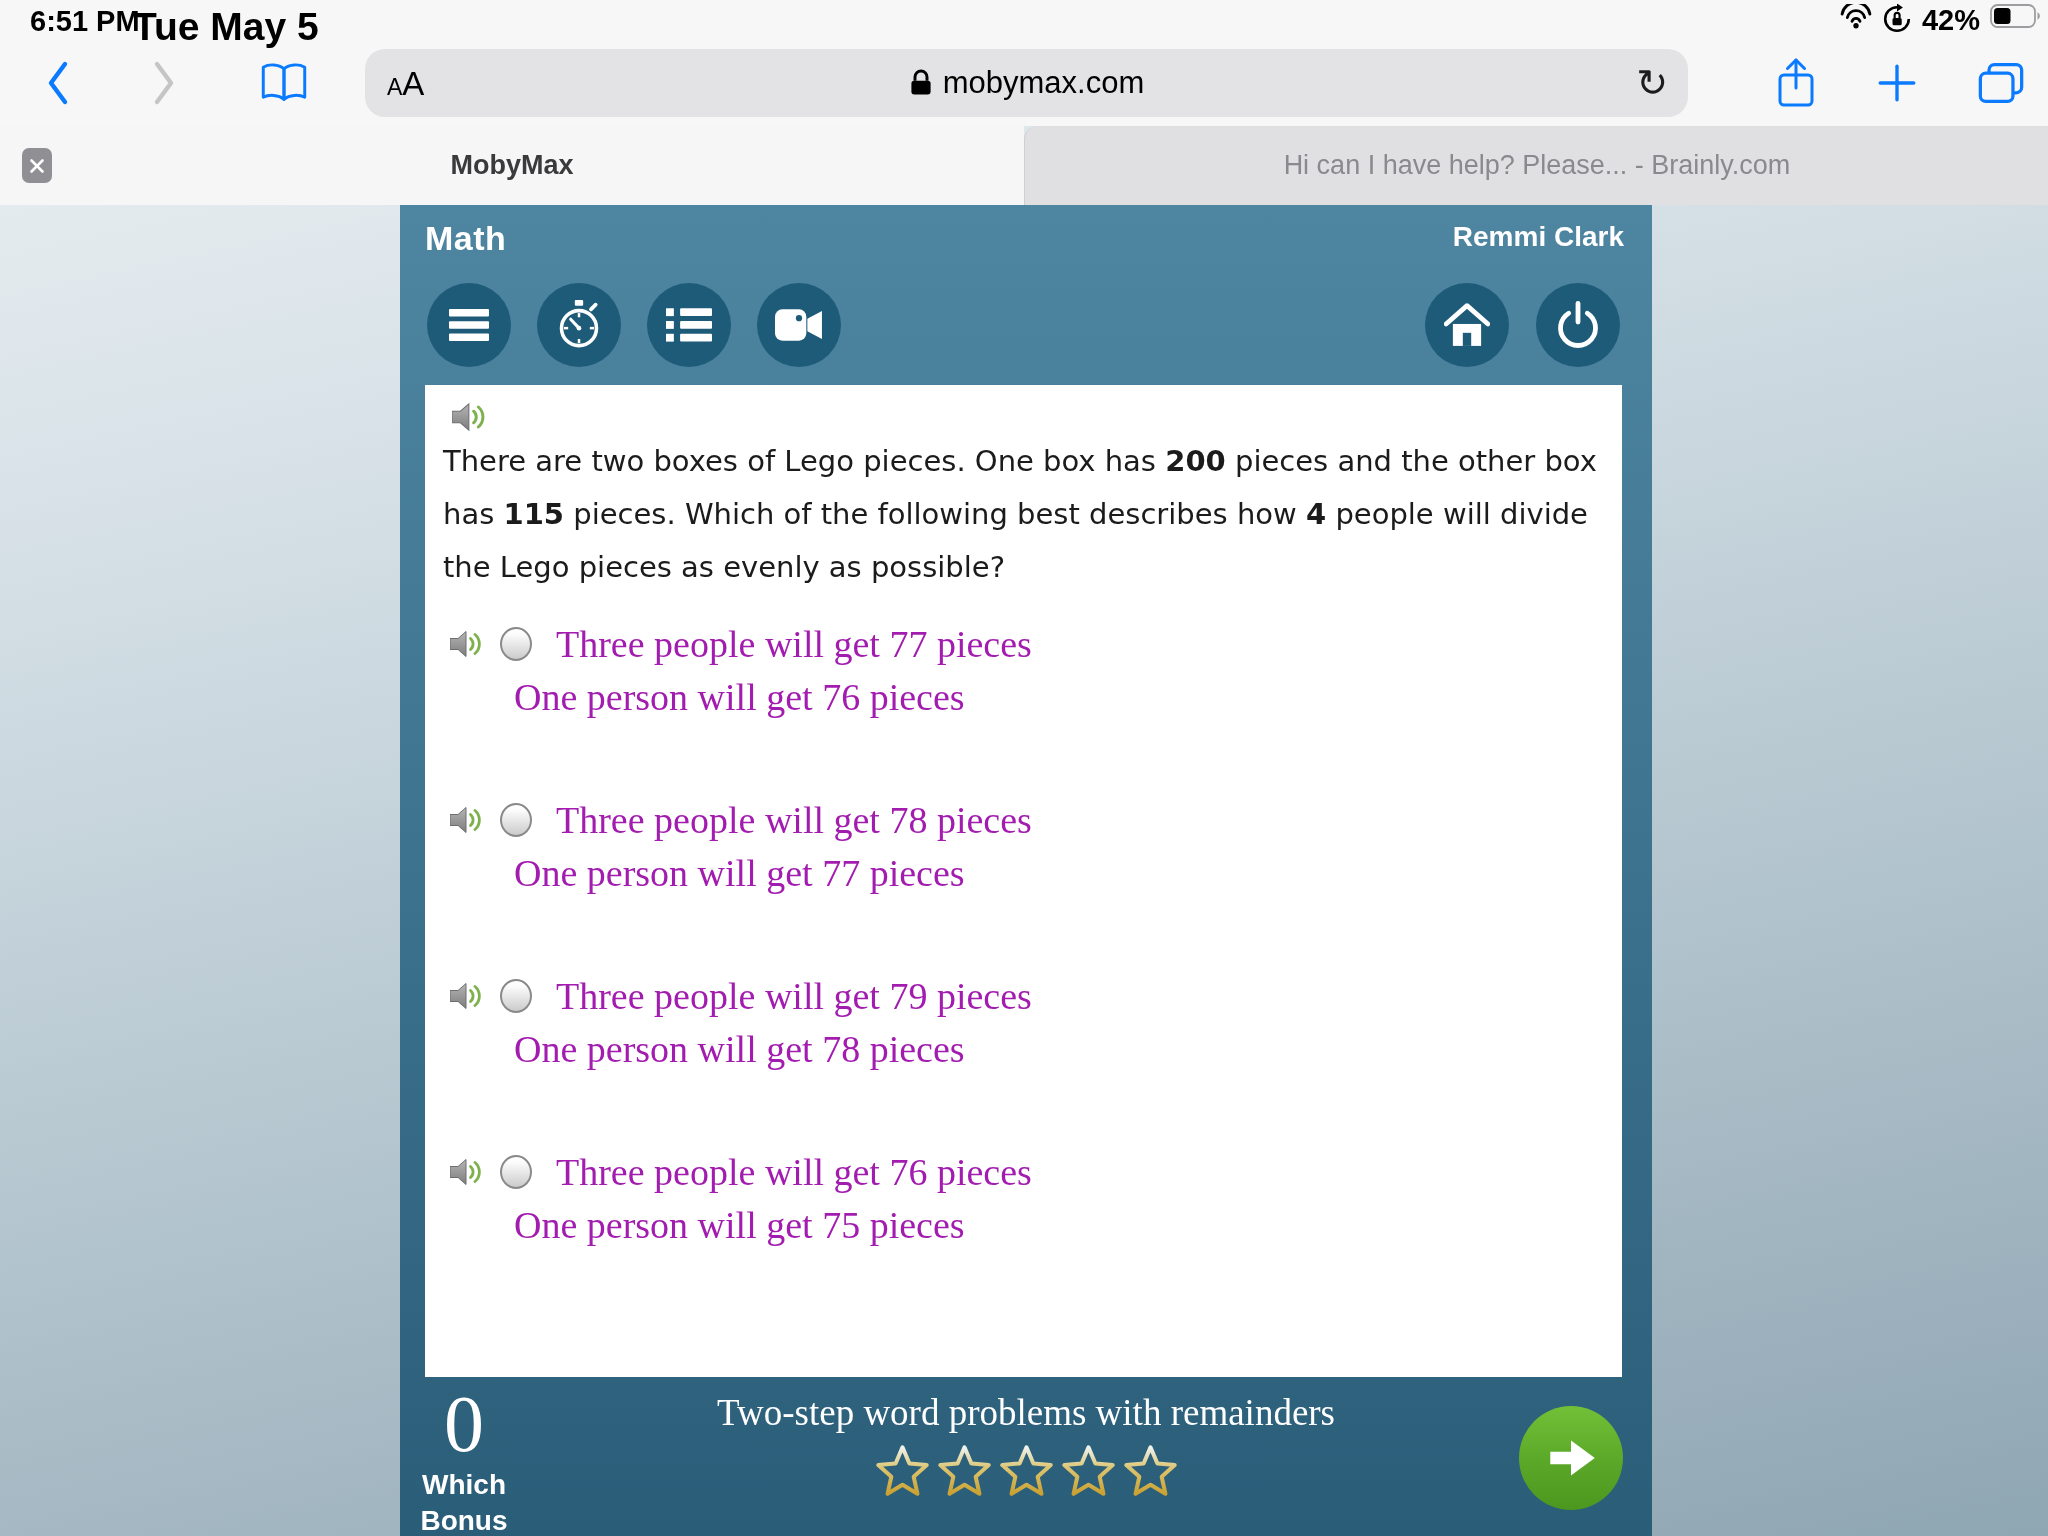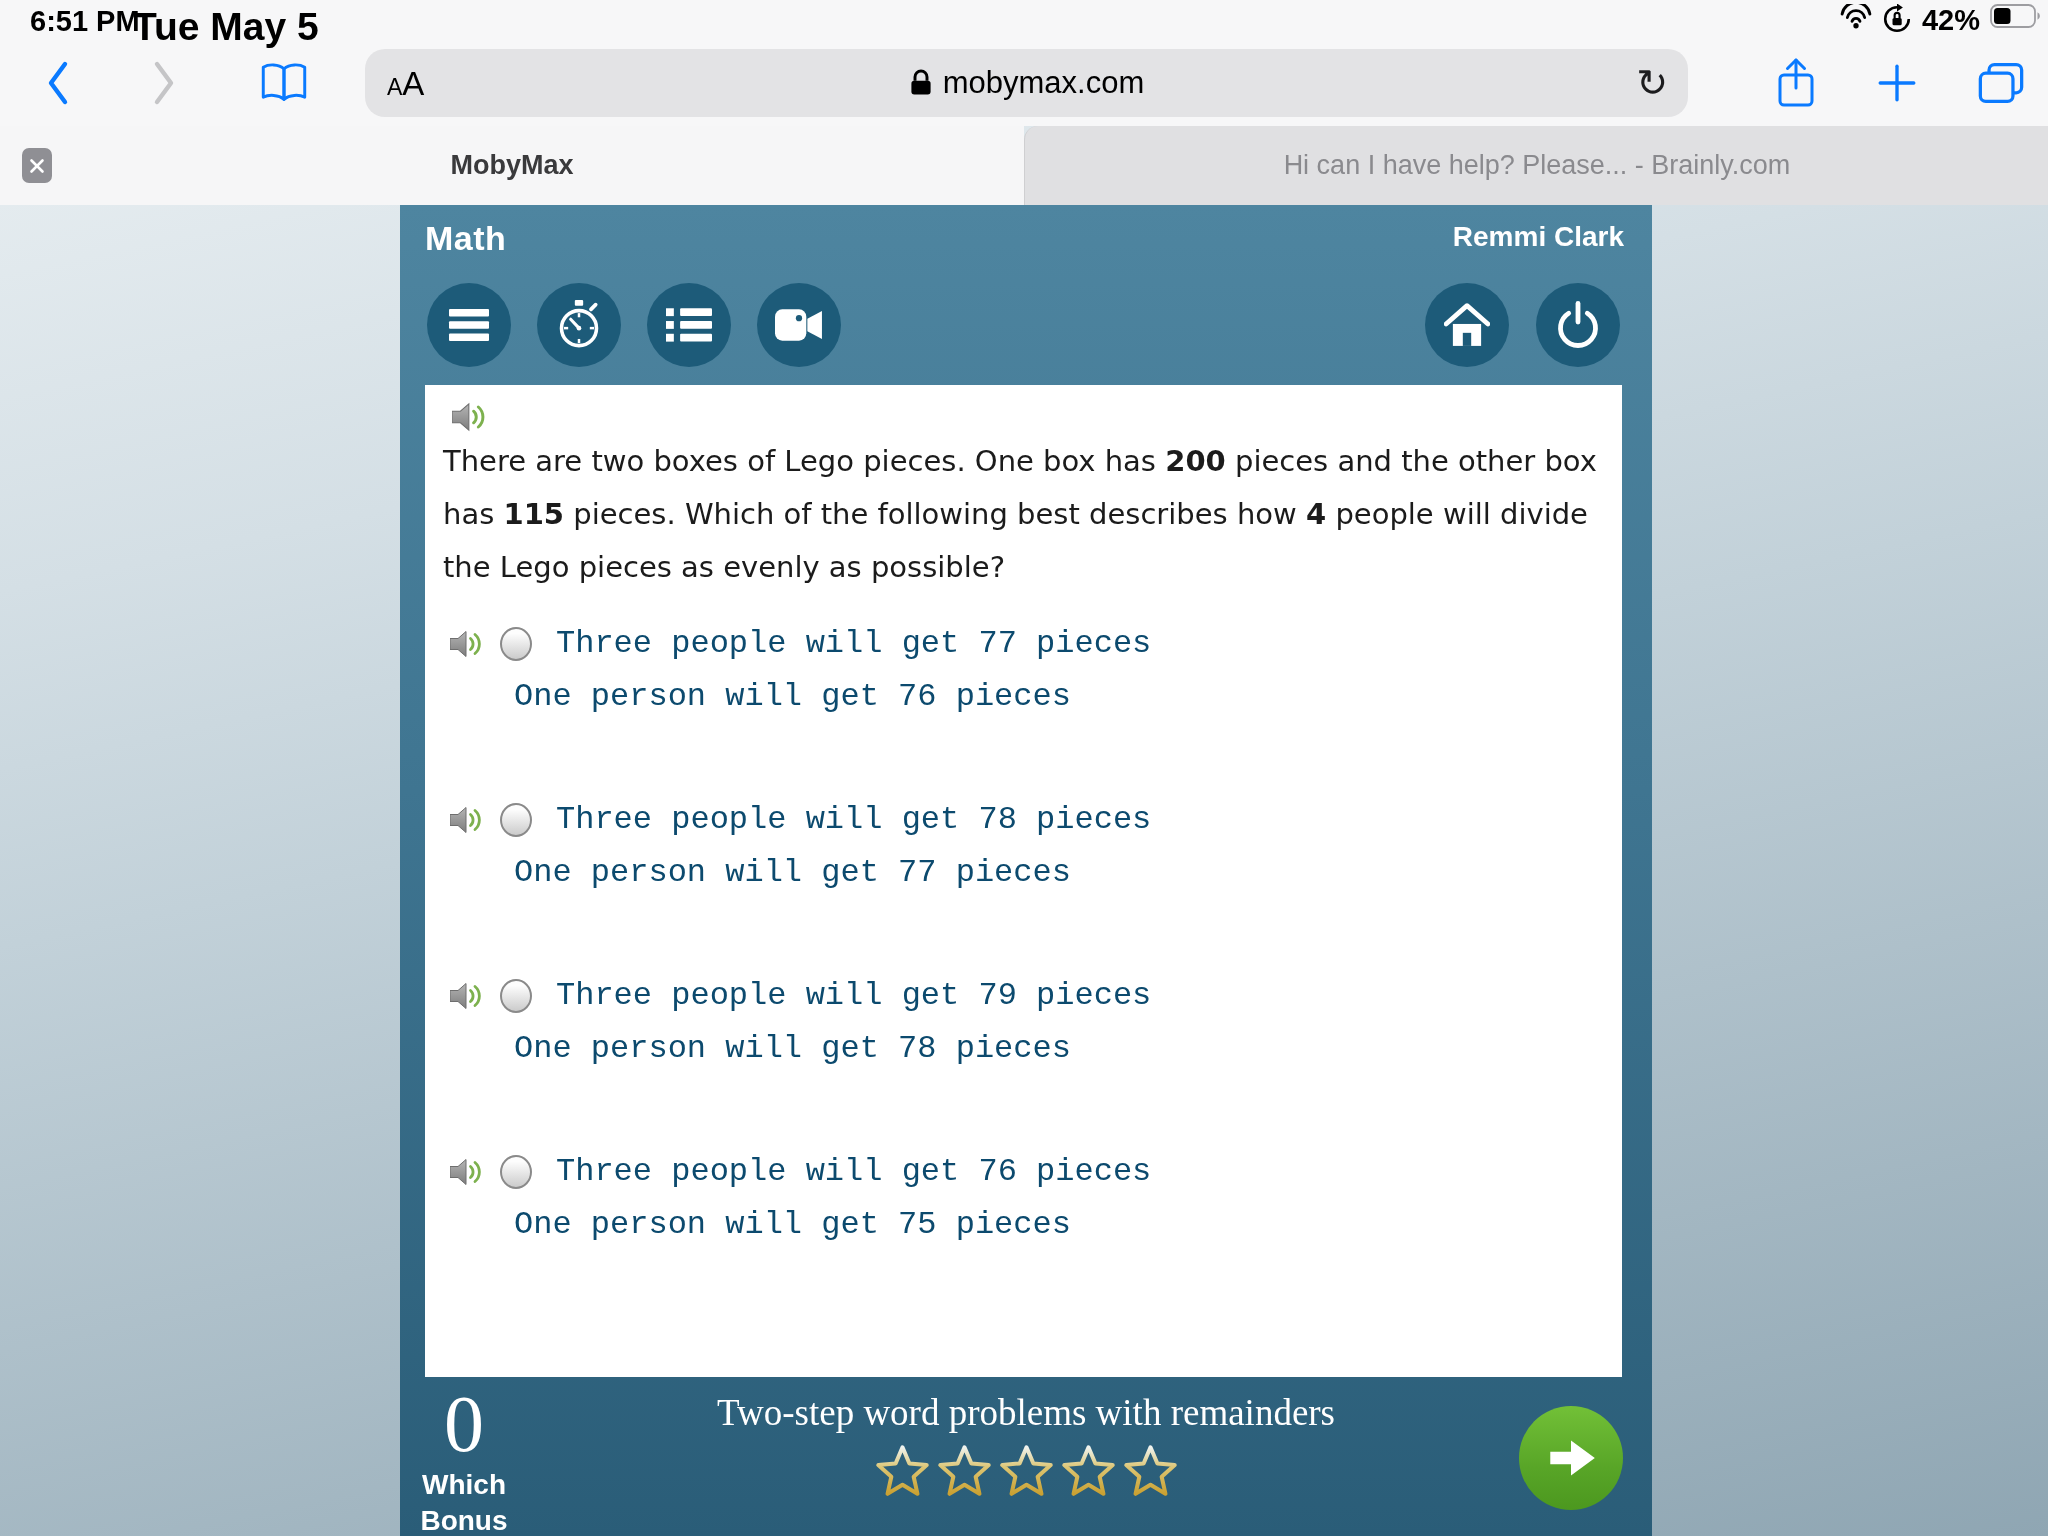--- a/index.html
+++ b/index.html
@@ -51,21 +51,21 @@
   .q-speaker{position:absolute;left:27px;top:16px;}
   .question{position:absolute;left:18px;top:50px;width:1192px;font-family:"DejaVu Sans",sans-serif;
     font-size:29px;line-height:53px;color:#1b1b1b;white-space:pre-wrap;}
   .question b{font-weight:700;}
   .option{position:absolute;left:25px;width:1100px;cursor:pointer;}
   .opt1{top:238px;} .opt2{top:414px;} .opt3{top:590px;} .opt4{top:766px;}
   .opt-row{display:flex;align-items:center;height:42px;}
   .opt-speaker{width:38px;margin-right:12px;display:flex;}
   .radio{width:28px;height:30px;border:2px solid #8a8a8a;border-radius:50%;
     background:linear-gradient(180deg,#fdfdfd 15%,#cbcbcb 100%);margin-right:24px;flex:none;}
-  .opt-text{font-family:Liberation Mono, monospace;font-size:32px;color:#0c4a6e;line-height:42px;}
+  .opt-text{font-family:Liberation Serif, serif;font-size:38px;color:#a21caf;line-height:42px;}
   .opt-line2{margin-left:64px;margin-top:11px;}
 
   
   .bonus{position:absolute;left:6px;top:1176px;width:116px;text-align:center;color:#fff;}
   .bonus-value{font-family:"Liberation Serif",serif;font-size:80px;line-height:86px;font-weight:400;}
   .bonus-label{font-size:28px;line-height:36px;font-weight:600;}
   .lesson-title{position:absolute;left:0;right:0;top:1186px;text-align:center;color:#fff;
     font-family:"Liberation Serif",serif;font-size:37px;}
   .stars{position:absolute;left:0;right:0;top:1238px;display:flex;justify-content:center;gap:5px;}
   .next-btn{position:absolute;left:1119px;top:1201px;width:104px;height:104px;border-radius:50%;

